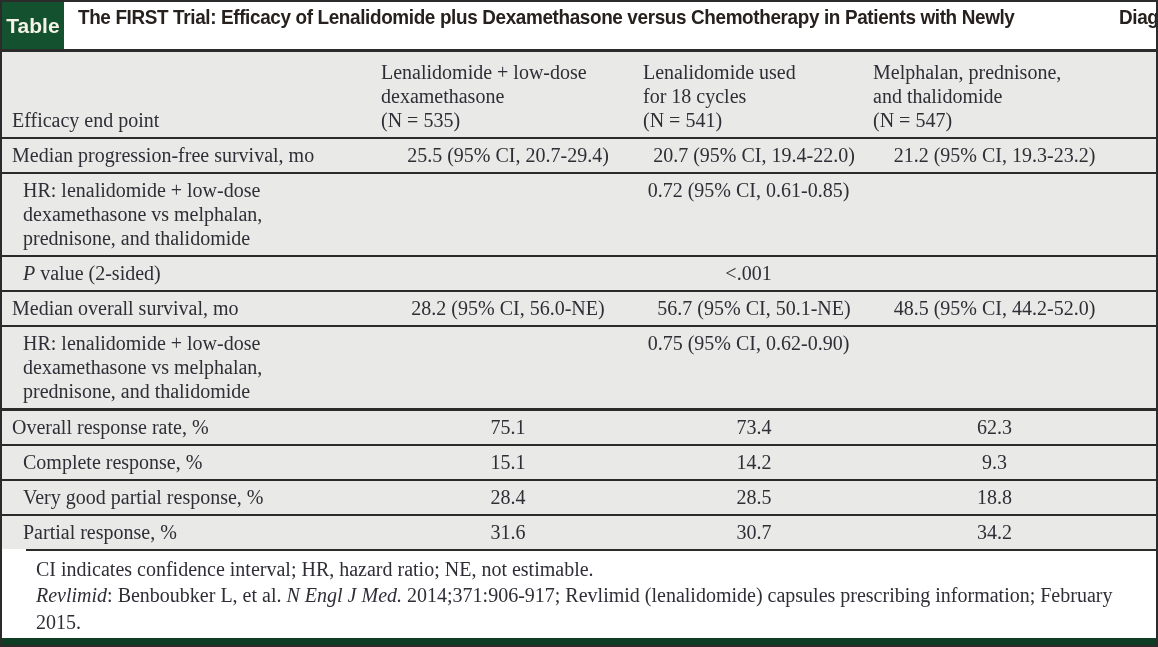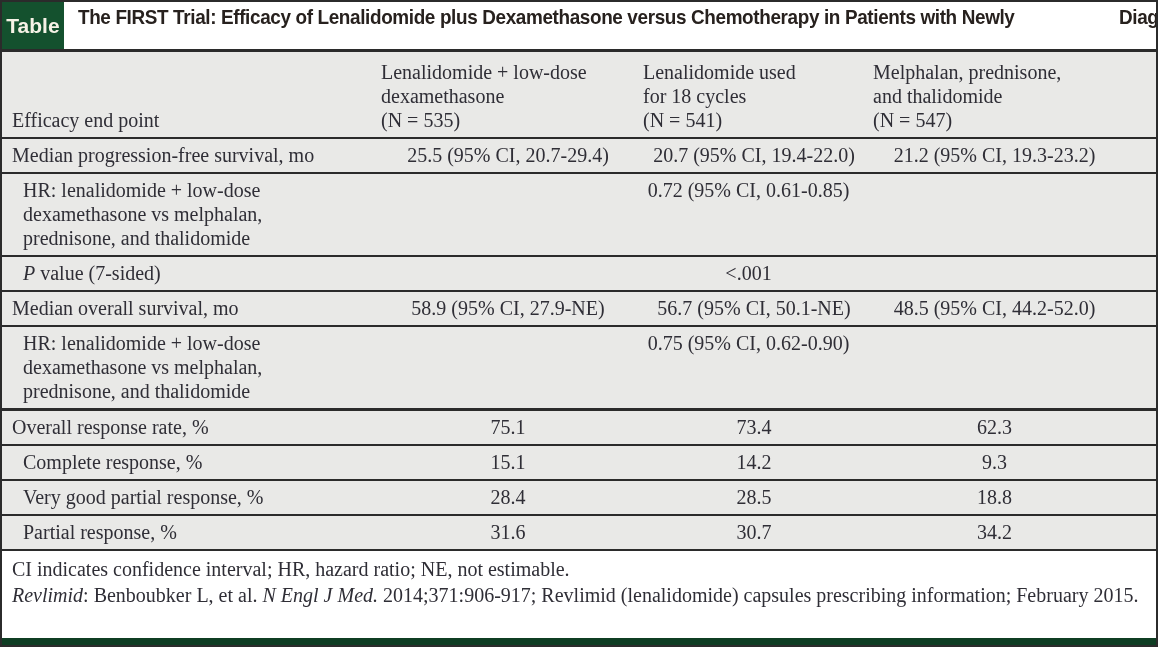--- a/index.html
+++ b/index.html
@@ -110,20 +110,21 @@
   td.val.c3 { padding-right: 40px; }
   td.span-val { text-align: center; padding-right: 40px; }
 
   
   .footnote {
     background: #ffffff;
     border-top: 2px solid var(--rule);
     padding: 5px 10px 8px 10px;
     font-size: 20px;
     line-height: 1.32;
+    margin-left: 24px;
   }
   .footnote i { font-style: italic; }
 
   .bottom-bar {
     position: absolute;
     left: 0; right: 0; bottom: 0;
     height: 7px;
     background: var(--bar-green);
     z-index: 2;
   }
@@ -169,26 +170,26 @@
           <td class="val">20.7 (95% CI, 19.4-22.0)</td>
           <td class="val c3">21.2 (95% CI, 19.3-23.2)</td>
         </tr>
         <tr>
           <td class="label indent">HR: lenalidomide + low-dose
 dexamethasone vs melphalan,
 prednisone, and thalidomide</td>
           <td class="val span-val" colspan="3">0.72 (95% CI, 0.61-0.85)</td>
         </tr>
         <tr>
-          <td class="label indent"><i>P</i><span> value (7-sided)</span></td>
+          <td class="label indent"><i>P</i><span> value (2-sided)</span></td>
           <td class="val span-val" colspan="3">&lt;.001</td>
         </tr>
         <tr>
           <td class="label">Median overall survival, mo</td>
-          <td class="val">58.9 (95% CI, 27.9-NE)</td>
+          <td class="val">28.2 (95% CI, 56.0-NE)</td>
           <td class="val">56.7 (95% CI, 50.1-NE)</td>
           <td class="val c3">48.5 (95% CI, 44.2-52.0)</td>
         </tr>
         <tr>
           <td class="label indent">HR: lenalidomide + low-dose
 dexamethasone vs melphalan,
 prednisone, and thalidomide</td>
           <td class="val span-val" colspan="3">0.75 (95% CI, 0.62-0.90)</td>
         </tr>
         <tr class="thick">

